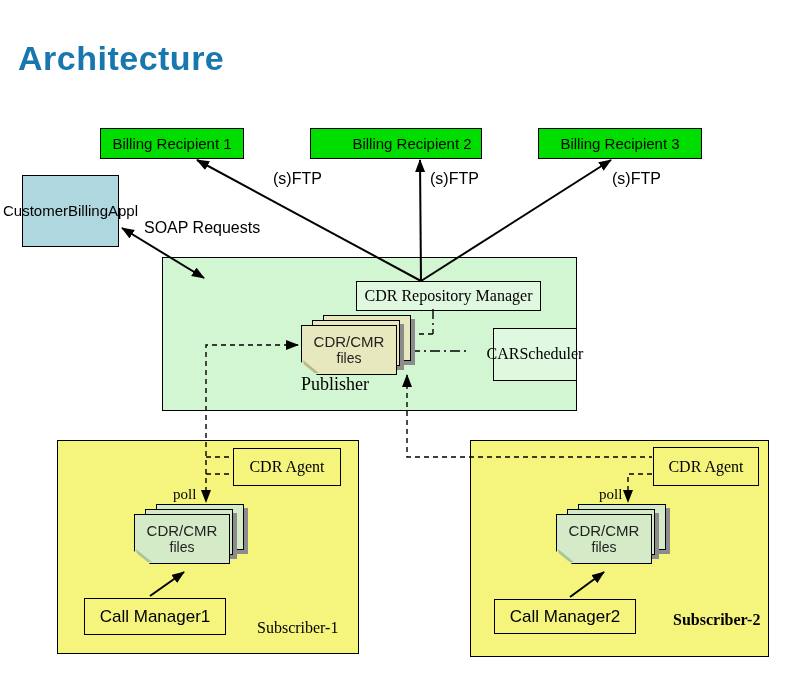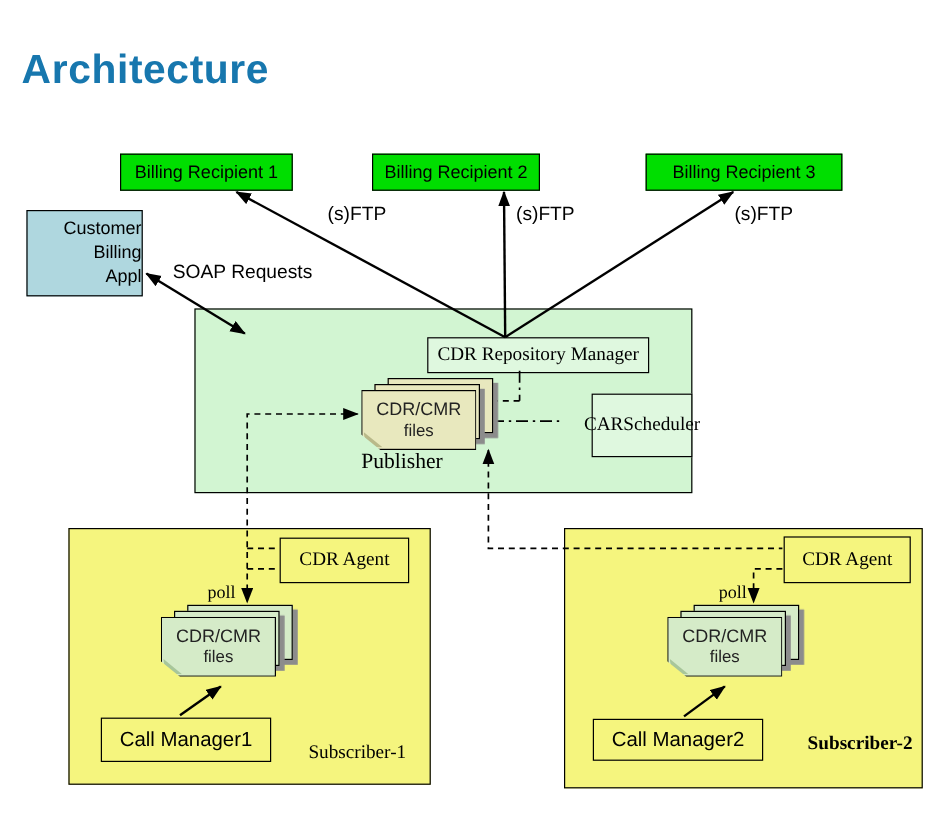--- a/index.html
+++ b/index.html
@@ -13,21 +13,21 @@
     color:var(--title_blue); letter-spacing:0.5px;margin-top:29px;
   }
   .recipient {
     background:var(--recipient_green); border:1.2px solid #000;
     display:flex; align-items:center; justify-content:center;
     font-size:15px; color:#000; height:29px;
   }
   #customer-box {
     left:22px; top:175px; width:95px; height:70px;
     background:var(--customer_blue); border:1.2px solid #000;
-    display:flex; flex-direction:column; align-items:flex-end; justify-content:center;
+    display:flex; flex-direction:row; align-items:center; justify-content:center;
     font-size:15px; line-height:1.35;
   }
   .float-label { font-size:16px; color:#000; white-space:nowrap; }
   .serif { font-family:"Liberation Serif", serif; }
 
   #publisher {
     left:162px; top:257px; width:413px; height:152px;
     background:var(--publisher_bg); border:1.6px solid #000;
   }
   .pub-box {
@@ -90,21 +90,21 @@
   .dashdot{ stroke:#000; stroke-width:1.4; fill:none; stroke-dasharray:10 4 2 4; }
 </style>
 </head>
 <body>
 
 <div id="canvas">
 
   <div class="abs" id="title">Architecture</div>
 
   <div class="abs recipient" style="left:100px; top:128px; width:142px;">Billing Recipient 1</div>
-  <div class="abs recipient" style="left:310px; top:128px; width:138px;">Billing Recipient 2</div>
+  <div class="abs recipient" style="left:310px; top:128px; width:138px;padding-left:32px;">Billing Recipient 2</div>
   <div class="abs recipient" style="left:538px; top:128px; width:162px;">Billing Recipient 3</div>
 
   <div class="abs" id="customer-box">
     <span>Customer</span>
     <span>Billing</span>
     <span>Appl</span>
   </div>
 
   <div class="abs float-label" style="left:273px; top:170px;">(s)FTP</div>
   <div class="abs float-label" style="left:430px; top:170px;">(s)FTP</div>

